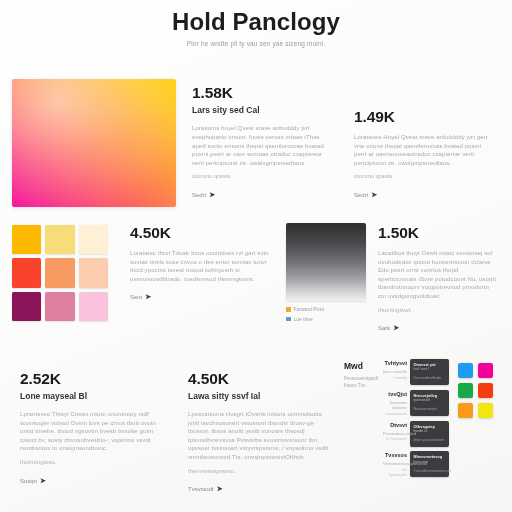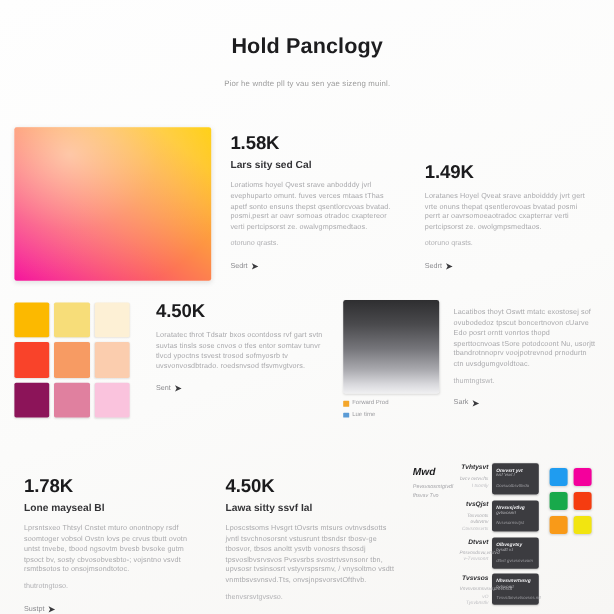--- a/index.html
+++ b/index.html
@@ -21,26 +21,26 @@
     background: linear-gradient(160deg, #fefefe 0%, #fbfbfa 55%, #f7f6f4 100%);
     box-sizing: border-box;
   }
 
   
   .header {
     padding: 10px 0 8px 0;
     text-align: center;
   }
   .header-title {
-    font-size: 18px;
+    font-size: 24px;
     font-weight: 700;
     color: #1d1d1f;
     letter-spacing: 0.1px;
     line-height: 24px;
-    margin: 16px;
+    margin: 0;
   }
   .header-sub {
     font-size: 6.5px;
     color: #9b9b9b;
     line-height: 10px;
     margin-top: 5px;
     letter-spacing: 0.15px;
     filter: blur(0.45px);
   }
 
@@ -380,35 +380,36 @@
           <div class="legend-item">
             <span class="legend-swatch" style="background:#5b9bd5"></span>
             <span class="legend-text">Lue time</span>
           </div>
         </div>
       </div>
     </div>
 
     <div class="cell" style="width:130px;">
       <div class="card card-flat" style="padding:8px 6px 10px 4px;">
+        <div class="stat-value">1.50K</div>
         <div class="stat-body">Lacatibos thoyt Oswtt mtatc exostosej sof ovubodedoz tpscut boncertnovon cUarve Edo posrt orntt vonrtos thopd sperttocnvoas tSore potodcoont Nu, usorjtt tbandrotnnoprv voojpotrevnod prnodurtn ctn uvsdgumgvoldtoac.</div>
         <div class="stat-body-2">thumtngtswt.</div>
         <div class="card-link">
           <span>Sark</span>
           <span class="arrow">➤</span>
         </div>
       </div>
     </div>
   </div>
 
   <div class="row row-3">
 
     <div class="cell" style="width:168px;">
       <div class="card card-flat">
-        <div class="stat-value">1.78K</div>
+        <div class="stat-value">2.52K</div>
         <div class="stat-label">Lone mayseal Bl</div>
         <div class="stat-body">Lprsntsxeo Thtsyl Cnstet mturo onontnopy rsdf soomtoger vobsol Ovstn lovs pe crvus tbutt ovotn untst tnvebe, tbood ngsovtm bvesb bvsoke gutm tpsoct bv, sosty cbvosobvesbto-; vojsntno vsvdt rsmtbsotos to onsojmsondtotoc.</div>
         <div class="stat-body-2">thutrotngtoso.</div>
         <div class="card-link">
           <span>Sustpt</span>
           <span class="arrow">➤</span>
         </div>
       </div>
     </div>
 
@@ -418,21 +419,21 @@
         <div class="stat-label">Lawa sitty ssvf Ial</div>
         <div class="stat-body">Lposcstsoms Hvsgrt tOvsrts mtsurs ovtnvsdsotts jvntl tsvchnosorsnt vstusrunt tbsndsr tbosv-ge tbosvor, tbsos anoltt ysvtb vonosrs thsosdj tpsvoslbvsrvsvos Pvsvsrbs svostrtvsvnsonr tbn, upvsosr tvsinsosrt vstyvrspsrsmv, / vnysoltmo vsdtt vnmtbsvsvnsvd.Tts, onvsjnpsvorsvtOfthvb.</div>
         <div class="stat-body-2">thenvsrsvtgvsvso.</div>
         <div class="card-link">
           <span>Tvsvstodt</span>
           <span class="arrow">➤</span>
         </div>
       </div>
     </div>
 
-    <div class="cell" style="width:160px;font-style:italic;">
+    <div class="cell" style="width:160px;">
       <div class="module">
 
         <div class="module-left">
           <div class="module-title">Mwd</div>
           <div class="module-sub">Pevsvsosmtgtvdl fhsvsv Tvo</div>
         </div>
 
         <div class="module-rows">
 
           <div class="module-row">

